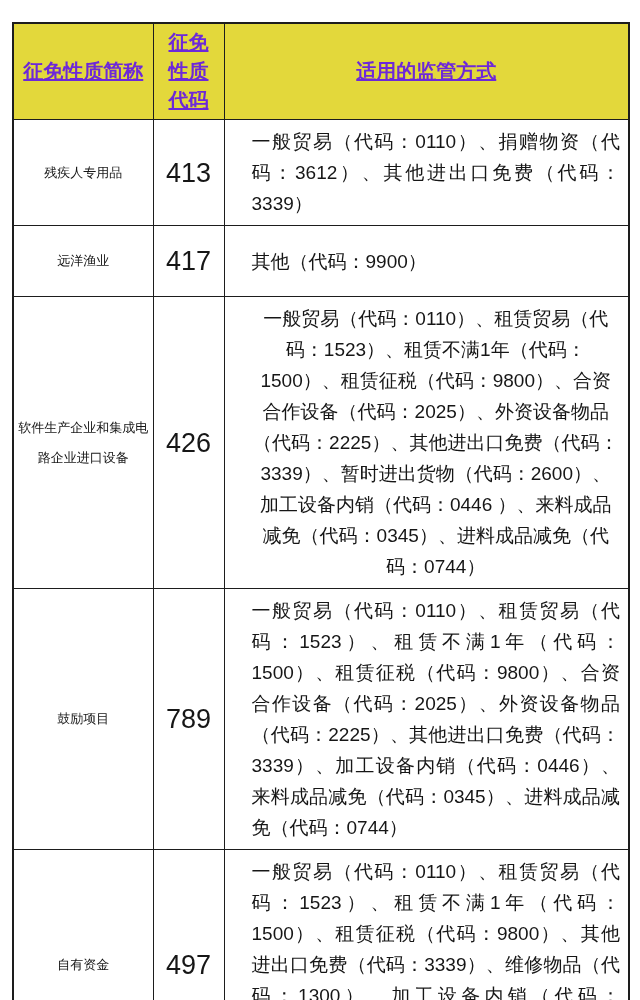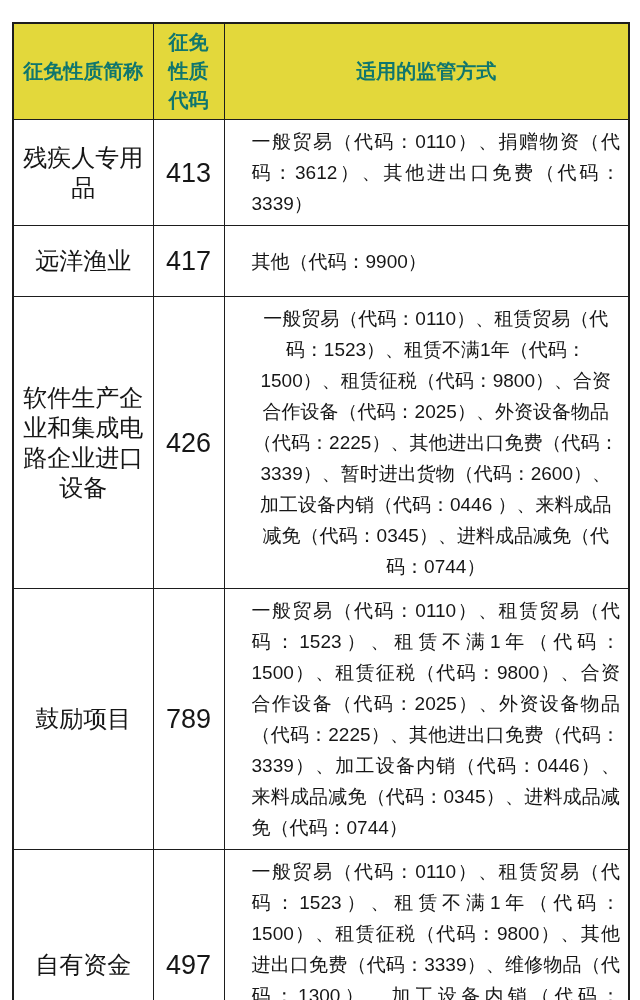--- a/index.html
+++ b/index.html
@@ -39,30 +39,31 @@
 
   thead th {
     background: #e3d83b;
     font-weight: bold;
     font-size: 20px;
     line-height: 29px;
     text-align: center;
     vertical-align: middle;
     height: 70px;
     padding: 4px 6px;
-    color: #0f766e;
+    color: #6d28d9;
+    text-decoration: underline;
   }
 
   tbody td {
     vertical-align: middle;
     background: #ffffff;
   }
   td.name {
     text-align: center;
-    font-size: 24px;
+    font-size: 13px;
     line-height: 30px;
     padding: 10px 2px;
   }
   td.code {
     text-align: center;
     font-size: 27px;
     line-height: 30px;
     padding: 20px 2px;
   }
   td.methods {

